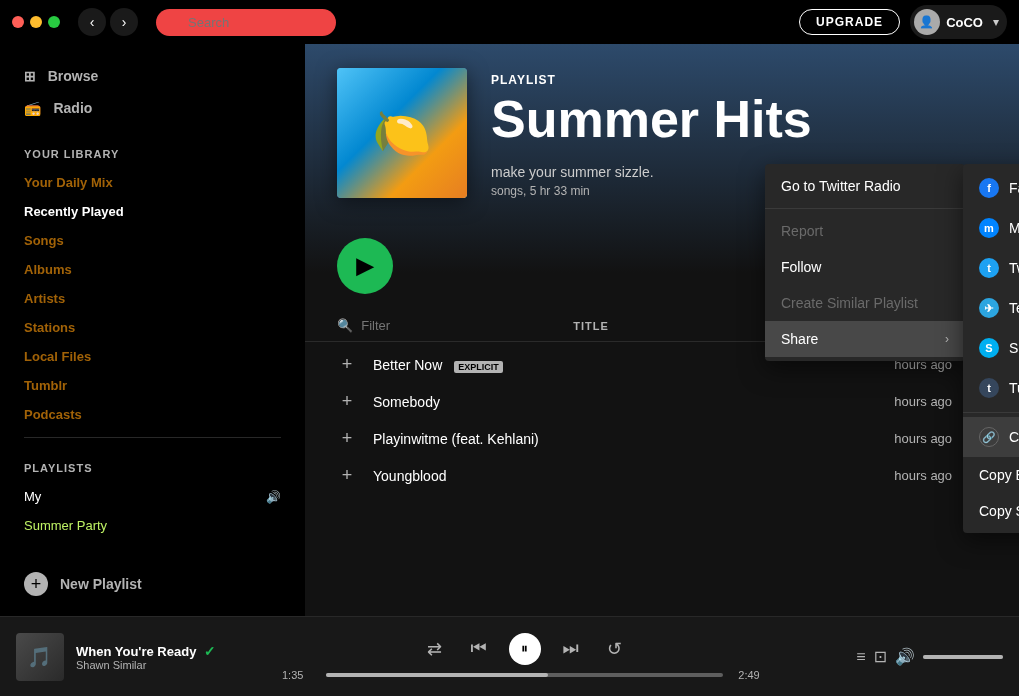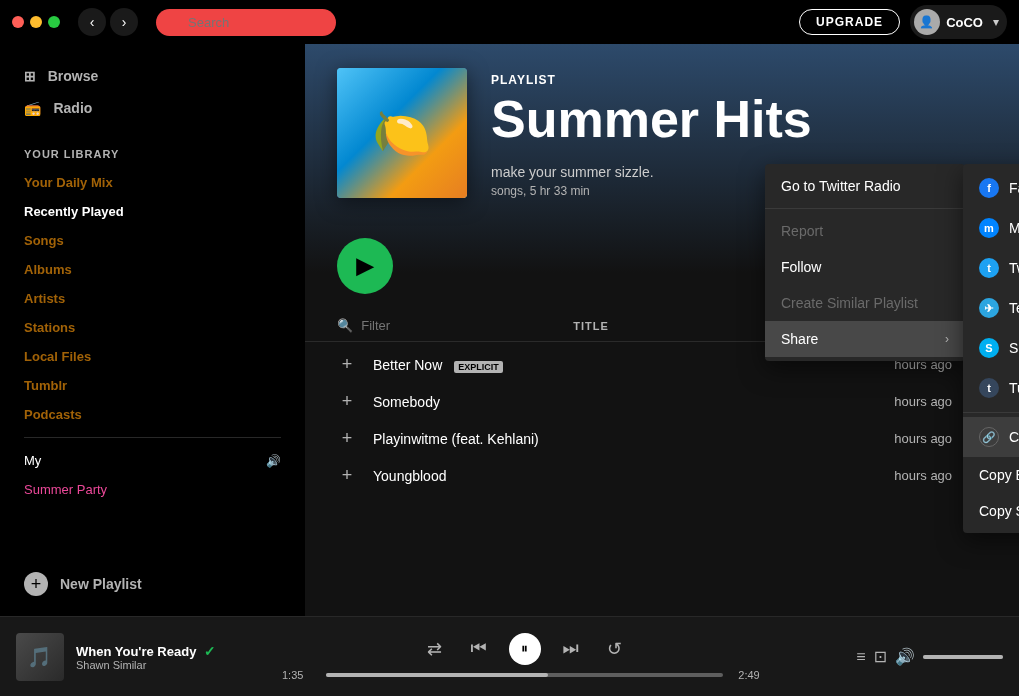--- a/index.html
+++ b/index.html
@@ -172,21 +172,21 @@
     }
     .sidebar-library-item.active { color: #fff; }
     .sidebar-divider {
       height: 1px;
       background: #282828;
       margin: 8px 24px;
     }
     .sidebar-playlist-item {
       padding: 7px 24px;
       font-size: 13px;
-      color: #ec4899;
+      color: #bef264;
       cursor: pointer;
       display: flex;
       align-items: center;
       justify-content: space-between;
     }
     .sidebar-playlist-item.active { color: #fff; }
     .volume-icon {
       font-size: 12px;
       color: #1db954;
     }
@@ -626,20 +626,21 @@
     <div class="sidebar-library-item">Songs</div>
     <div class="sidebar-library-item">Albums</div>
     <div class="sidebar-library-item">Artists</div>
     <div class="sidebar-library-item">Stations</div>
     <div class="sidebar-library-item">Local Files</div>
     <div class="sidebar-library-item">Tumblr</div>
     <div class="sidebar-library-item">Podcasts</div>
 
     <div class="sidebar-divider"></div>
 
+    <div class="sidebar-section-label">PLAYLISTS</div>
 
     <div class="sidebar-playlist-item active">
       <span>My</span>
       <span class="volume-icon">🔊</span>
     </div>
     <div class="sidebar-playlist-item">
       <span>Summer Party</span>
     </div>
 
     <div class="new-playlist-btn">

